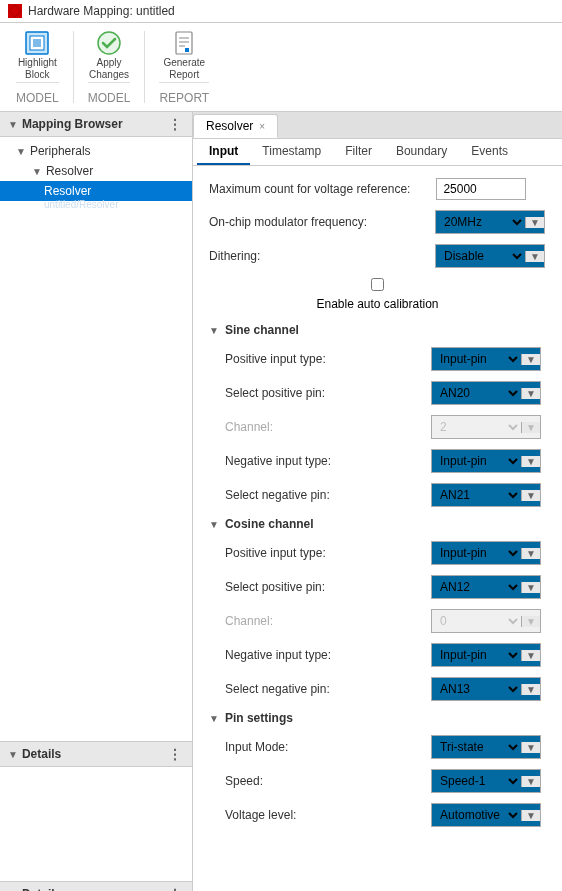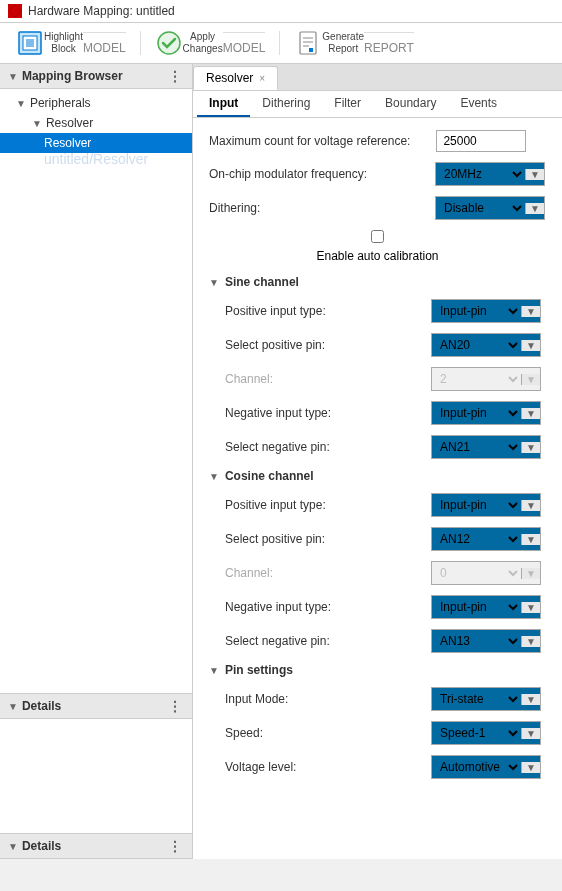--- a/index.html
+++ b/index.html
@@ -22,21 +22,21 @@
     .toolbar {
       background: #fff;
       border-bottom: 1px solid #ccc;
       display: flex;
       align-items: stretch;
       padding: 4px 8px;
       gap: 2px;
     }
     .toolbar-group {
       display: flex;
-      flex-direction: row;
+      flex-direction: column;
       align-items: center;
       padding: 2px 8px;
       cursor: pointer;
       border-radius: 3px;
     }
     .toolbar-icon {
       width: 28px; height: 28px;
       display: flex; align-items: center; justify-content: center;
       font-size: 18px;
     }
@@ -115,21 +115,21 @@
       cursor: pointer;
       display: flex;
       align-items: center;
       gap: 4px;
       color: #333;
     }
     .tree-item.selected { background: #0078d4; color: #fff; }
     .tree-indent-1 { padding-left: 16px; }
     .tree-indent-2 { padding-left: 32px; }
     .tree-indent-3 { padding-left: 44px; }
-    .tree-sub { font-size: 14px; color: #888; display: block; padding-left: 44px; margin-top: -2px; margin-bottom: 2px; }
+    .tree-sub { font-size: 10px; color: #888; display: block; padding-left: 44px; margin-top: -2px; margin-bottom: 2px; }
     .tree-arrow { font-size: 10px; color: #666; }
 
     .details-panel {
       height: 200px;
       border-top: 1px solid #ccc;
       display: flex;
       flex-direction: column;
     }
 
     
@@ -396,21 +396,21 @@
         <span>Resolver</span>
         <span class="tab-close">×</span>
       </div>
     </div>
 
     <div class="sub-tabs">
       <div class="sub-tab active">
         <span>Input</span>
       </div>
       <div class="sub-tab">
-        <span>Dithering</span>
+        <span>Timestamp</span>
       </div>
       <div class="sub-tab">
         <span>Filter</span>
       </div>
       <div class="sub-tab">
         <span>Boundary</span>
       </div>
       <div class="sub-tab">
         <span>Events</span>
       </div>

